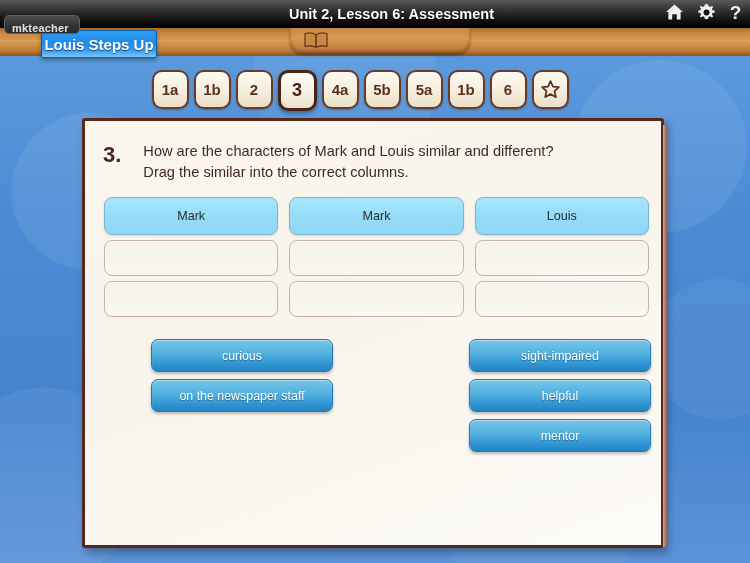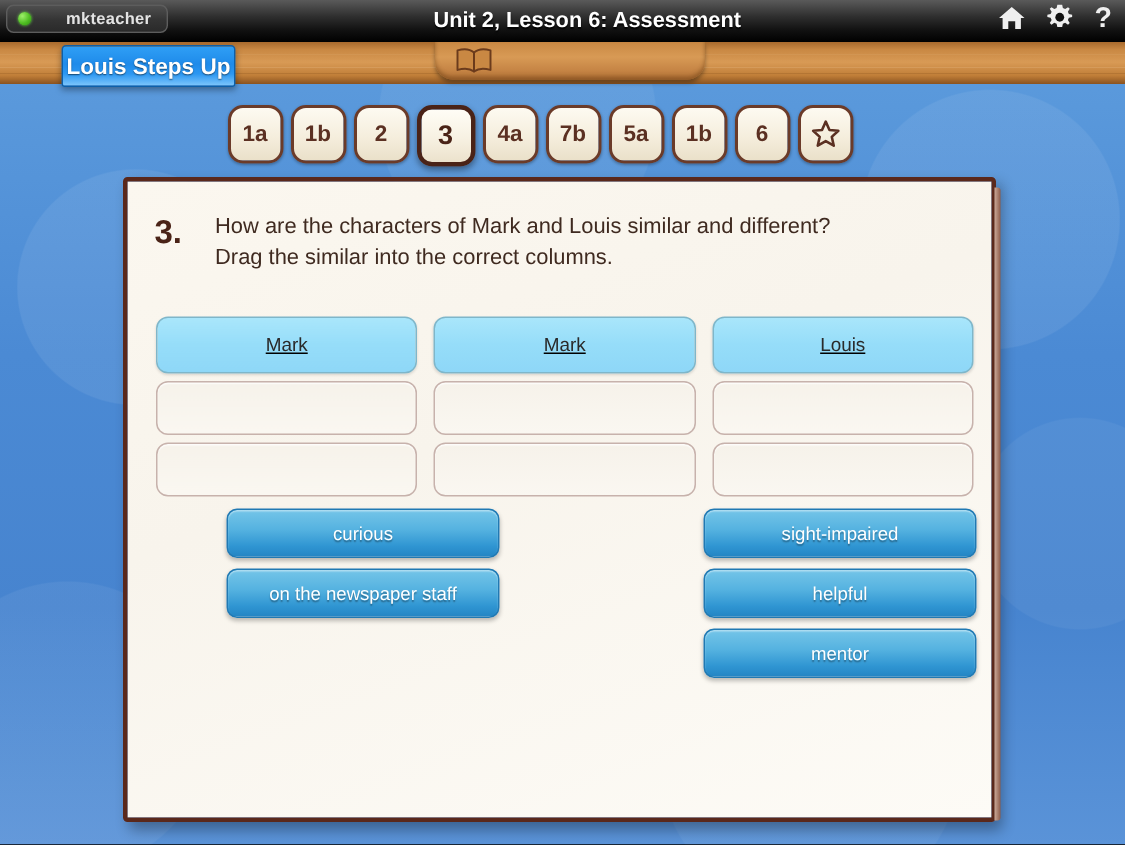--- a/index.html
+++ b/index.html
@@ -38,29 +38,30 @@
   .topbar {
     position: absolute;
     top: 0; left: 0;
     width: 750px;
     height: 28px;
     background: linear-gradient(180deg, #5a5a5a 0%, #2e2e2e 40%, #111 72%, #000 100%);
     z-index: 40;
   }
   .user-badge {
     position: absolute;
-    top: 3px; left: 4px;
+    top: 15px; left: 4px;
     height: 19px;
     padding: 0 10px 0 7px;
     display: flex;
     align-items: center;
-    gap: 23px;
+    gap: 6px;
     border-radius: 5px;
     background: linear-gradient(180deg, #4e4e4e 0%, #343434 55%, #2a2a2a 100%);
     border: 1px solid #5d5d5d;
+    flex-direction: column;
   }
   .user-dot {
     width: 9px; height: 9px;
     border-radius: 50%;
     background: radial-gradient(circle at 32% 30%, #9ef06a 0%, #4fbe22 55%, #2e8a13 100%);
     box-shadow: 0 0 2px rgba(120,255,80,0.8);
   }
   .user-name {
     color: #e3e3e3;
     font-size: 11px;
@@ -214,25 +215,24 @@
   .q-text {
     color: #3f2a20;
     font-size: 14.6px;
     line-height: 21px;
     margin-left: 16px;
   }
 
   
   .cols {
     position: absolute;
-    left: 19px; top: 90px;
+    left: 19px; top: 76px;
     width: 545px;
     display: flex;
     gap: 11px;
-    text-decoration: underline;
   }
   .col { flex: 1; display: flex; flex-direction: column; gap: 5px; }
   .col-head {
     height: 38px;
     border-radius: 8px;
     background: linear-gradient(180deg, #a9e6fb 0%, #96ddf9 48%, #8ed7f7 100%);
     border: 1px solid #7fb6c9;
     display: flex;
     align-items: center;
     justify-content: center;
@@ -320,21 +320,21 @@
       </span>
     </div>
   </div>
 
   <div class="navrow">
     <div class="pill">1a</div>
     <div class="pill">1b</div>
     <div class="pill">2</div>
     <div class="pill active">3</div>
     <div class="pill">4a</div>
-    <div class="pill">7b</div>
+    <div class="pill">5b</div>
     <div class="pill">5a</div>
     <div class="pill">1b</div>
     <div class="pill">6</div>
     <div class="pill">
       <svg width="21" height="21" viewBox="0 0 22 22">
         <path d="M11 2.2 L13.6 8 L19.8 8.6 L15.2 12.8 L16.6 19 L11 15.8 L5.4 19 L6.8 12.8 L2.2 8.6 L8.4 8 Z" fill="none" stroke="#5b3022" stroke-width="1.8" stroke-linejoin="round"></path>
       </svg>
     </div>
   </div>
 

